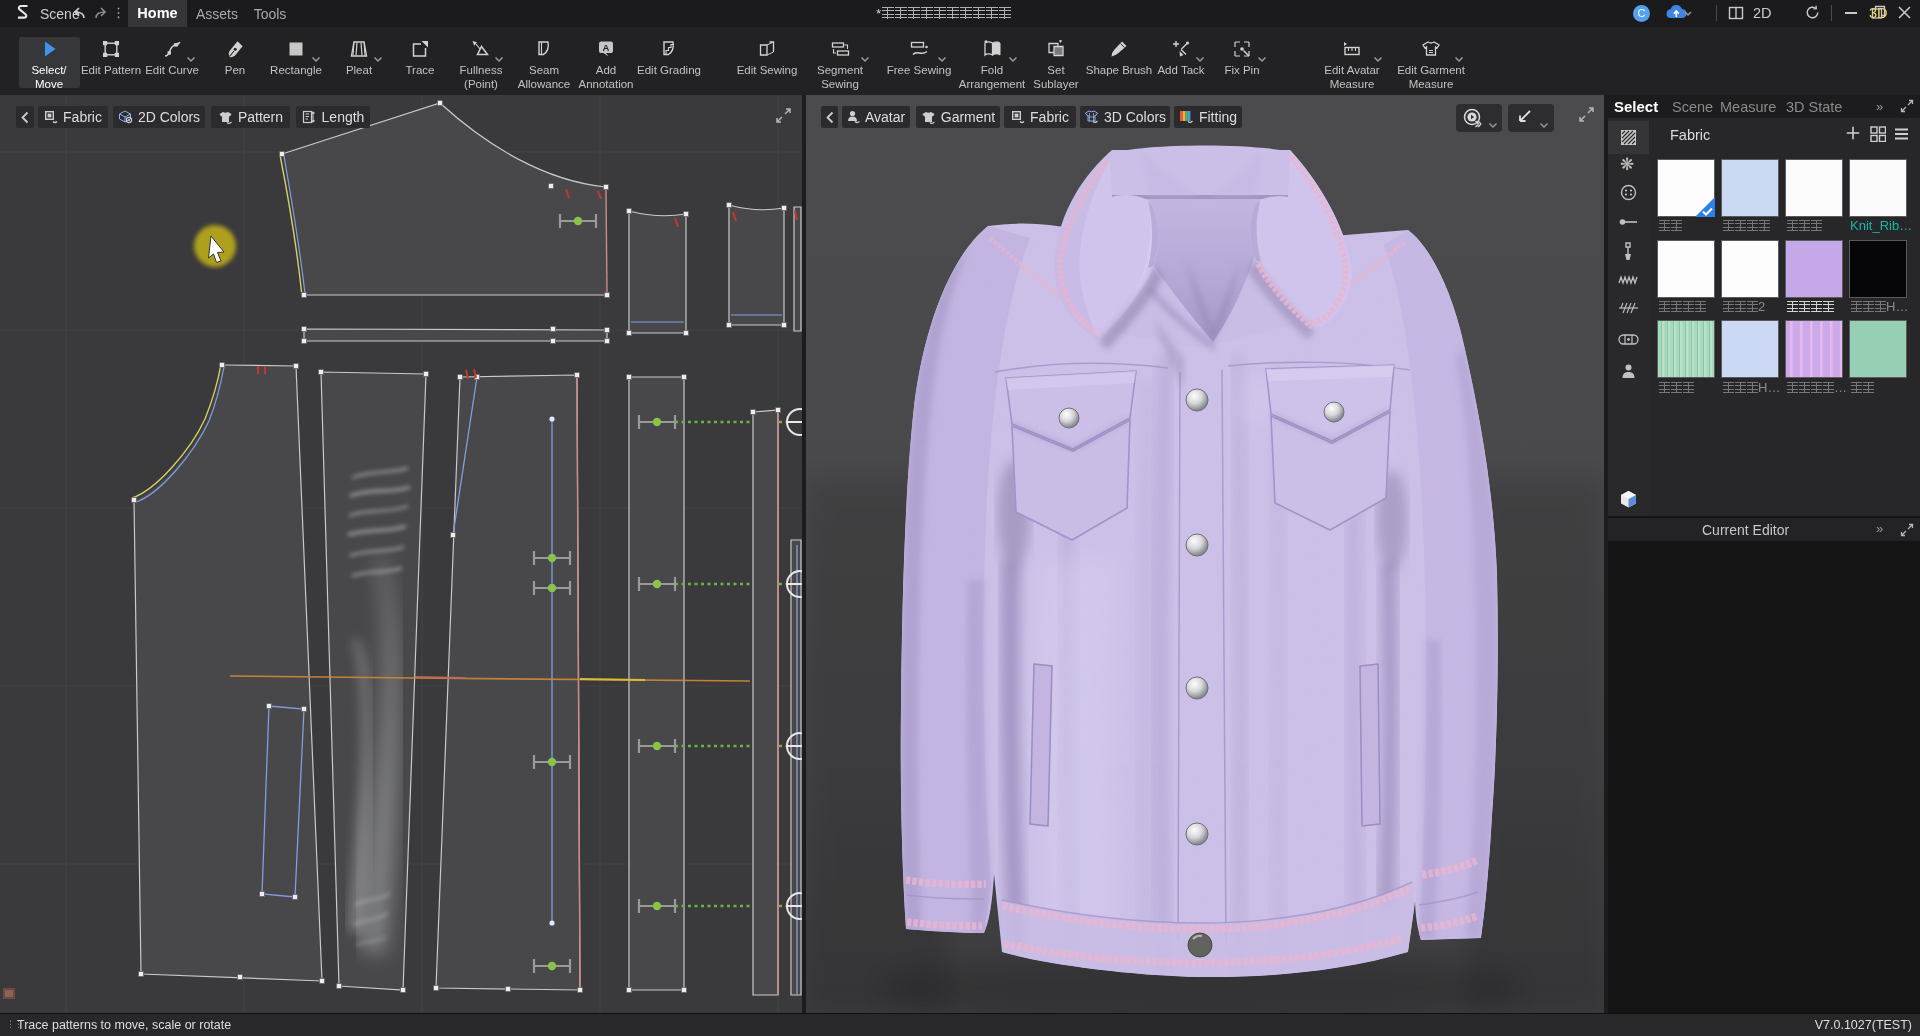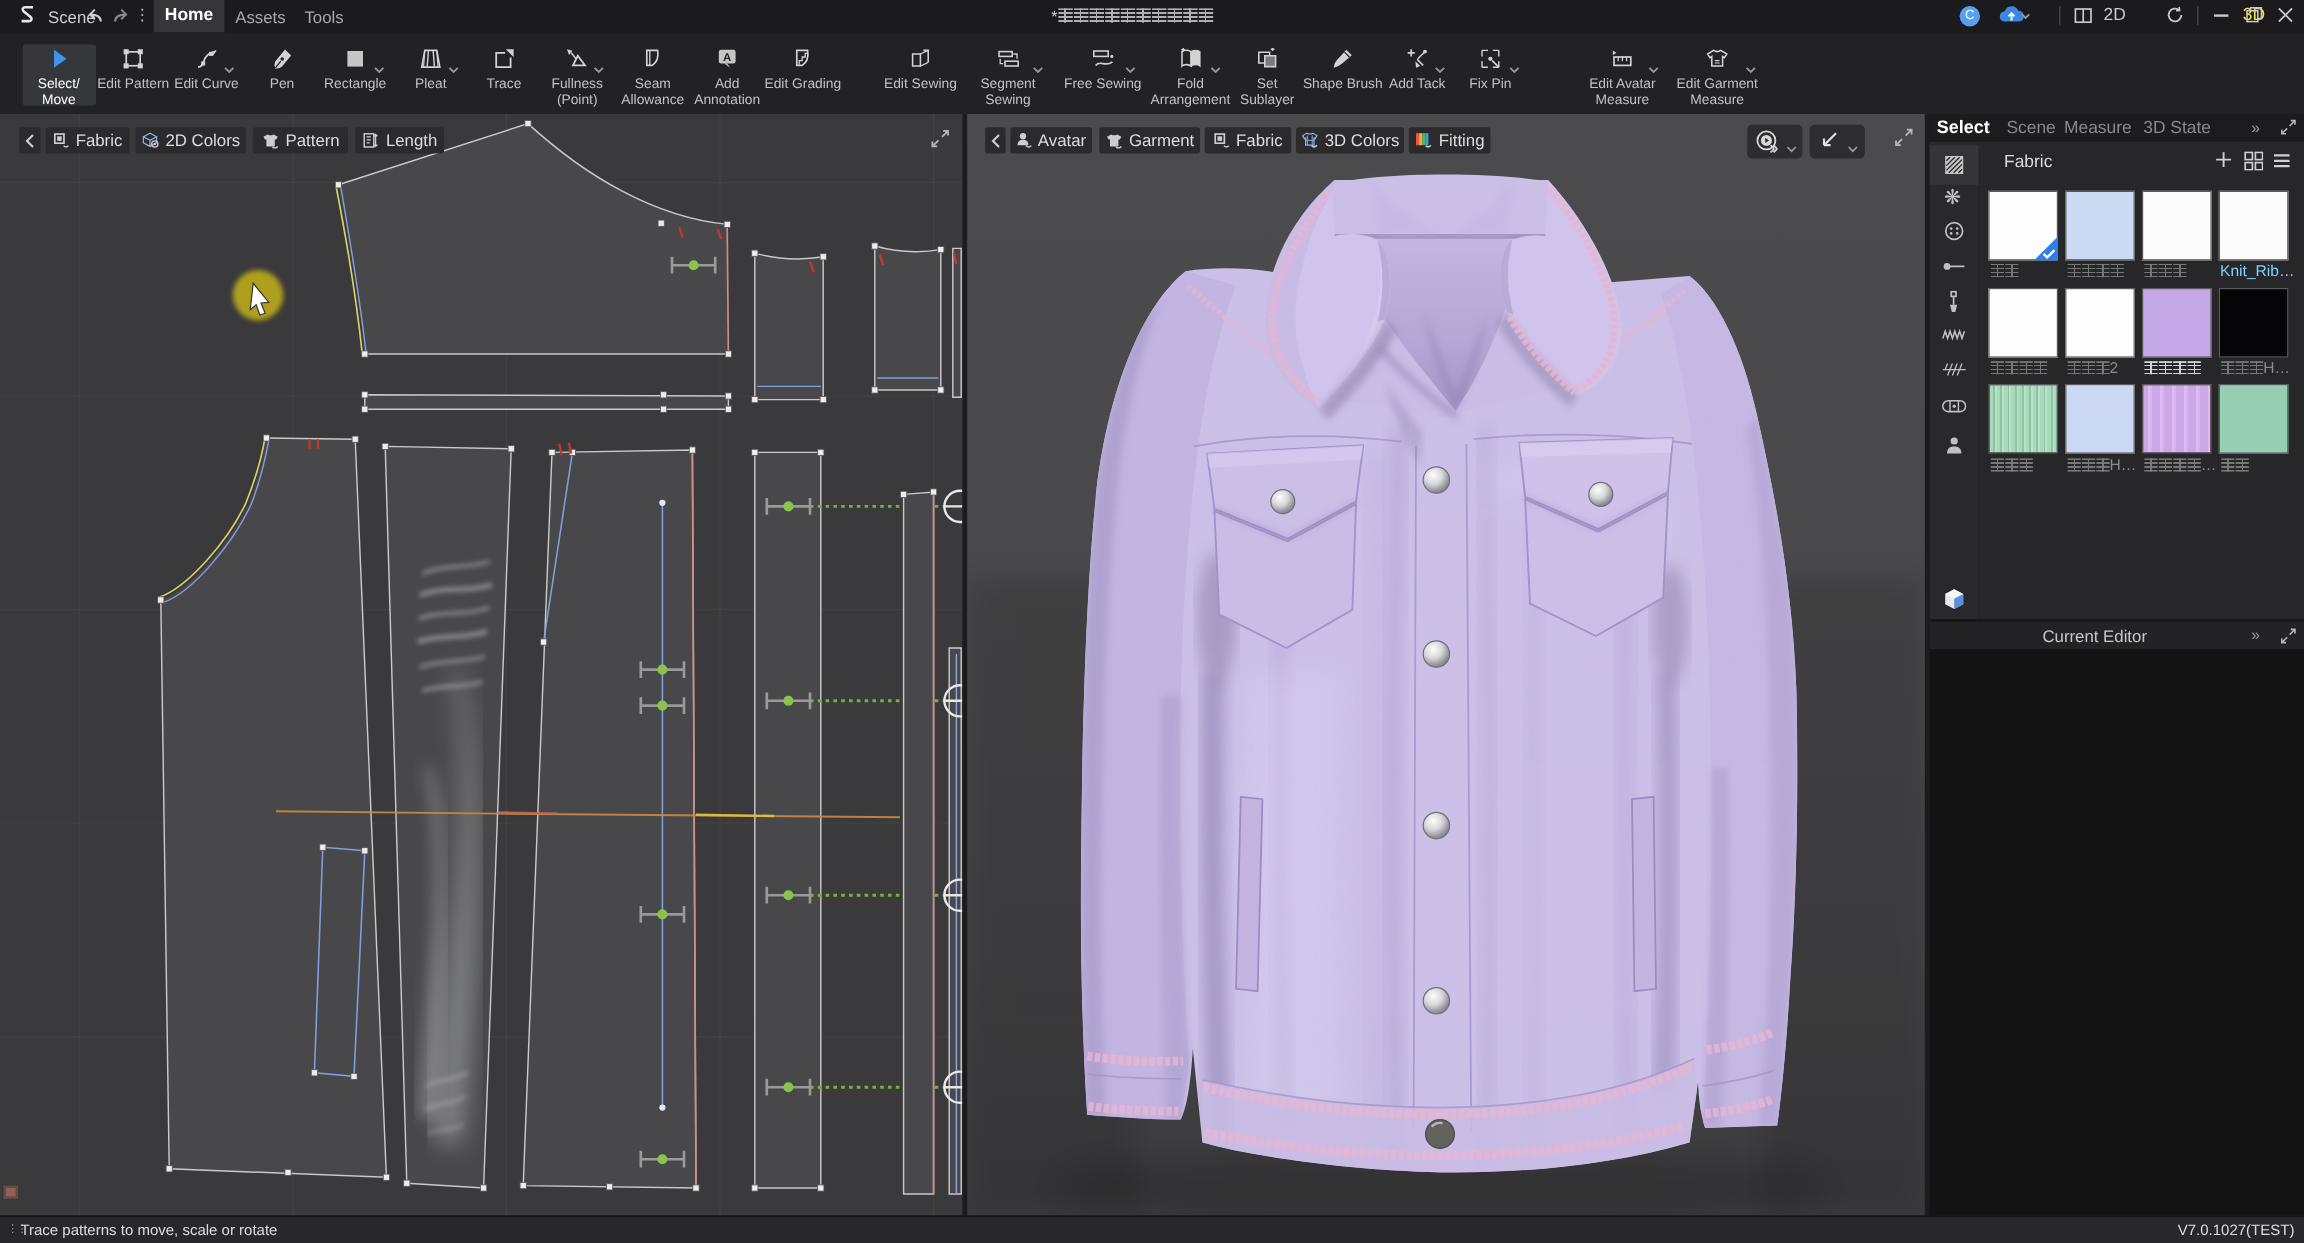--- a/index.html
+++ b/index.html
@@ -698,21 +698,21 @@
 <svg class="ab" style="left:46px;top:79px" width="20" height="20" viewBox="0 0 20 20">
         <path d="M20 0 L20 20 L0 20 Z" fill="#2f7fe8"></path>
         <path d="M8 14.5 L11 17.5 L17 11.5" stroke="#fff" stroke-width="2" fill="none"></path>
       </svg>
 <div class="ab" style="left:72px;top:41px;width:58px;height:58px;background:#c9daf2;border:1px solid #5a5a5c"></div>
 <div class="ab" style="left:136px;top:41px;width:58px;height:58px;background:#fcfcfd;border:1px solid #5a5a5c"></div>
 <div class="ab" style="left:200px;top:41px;width:58px;height:58px;background:#fbfbfc;border:1px solid #5a5a5c"></div>
 <div class="lbl" style="left:9px;top:100px;color:#8b8b8b"><span class="zh zs"></span><span class="zh zs"></span></div>
 <div class="lbl" style="left:73px;top:100px;color:#8b8b8b"><span class="zh zs"></span><span class="zh zs"></span><span class="zh zs"></span><span class="zh zs"></span></div>
 <div class="lbl" style="left:137px;top:100px;color:#8b8b8b"><span class="zh zs"></span><span class="zh zs"></span><span class="zh zs"></span></div>
-<div class="lbl" style="left:201px;top:100px;color:#7dd3fc">Knit_Rib…</div>
+<div class="lbl" style="left:201px;top:100px;color:#14b8a6">Knit_Rib…</div>
 
 <div class="ab" style="left:8px;top:122px;width:58px;height:58px;background:#fdfdfd;border:1px solid #5a5a5c"></div>
 <div class="ab" style="left:72px;top:122px;width:58px;height:58px;background:#fdfdfd;border:1px solid #5a5a5c"></div>
 <div class="ab" style="left:136px;top:122px;width:58px;height:58px;background:#c5a8e8;border:1px solid #5a5a5c"></div>
 <div class="ab" style="left:200px;top:122px;width:58px;height:58px;background:#060608;border:1px solid #5a5a5c"></div>
 <div class="lbl" style="left:9px;top:181px;color:#8b8b8b"><span class="zh zs"></span><span class="zh zs"></span><span class="zh zs"></span><span class="zh zs"></span></div>
 <div class="lbl" style="left:73px;top:181px;color:#8b8b8b"><span class="zh zs"></span><span class="zh zs"></span><span class="zh zs"></span>2</div>
 <div class="lbl" style="left:137px;top:181px;color:#fff;font-weight:bold"><span class="zh zs"></span><span class="zh zs"></span><span class="zh zs"></span><span class="zh zs"></span></div>
 <div class="lbl" style="left:201px;top:181px;color:#8b8b8b"><span class="zh zs"></span><span class="zh zs"></span><span class="zh zs"></span>H…</div>
 

